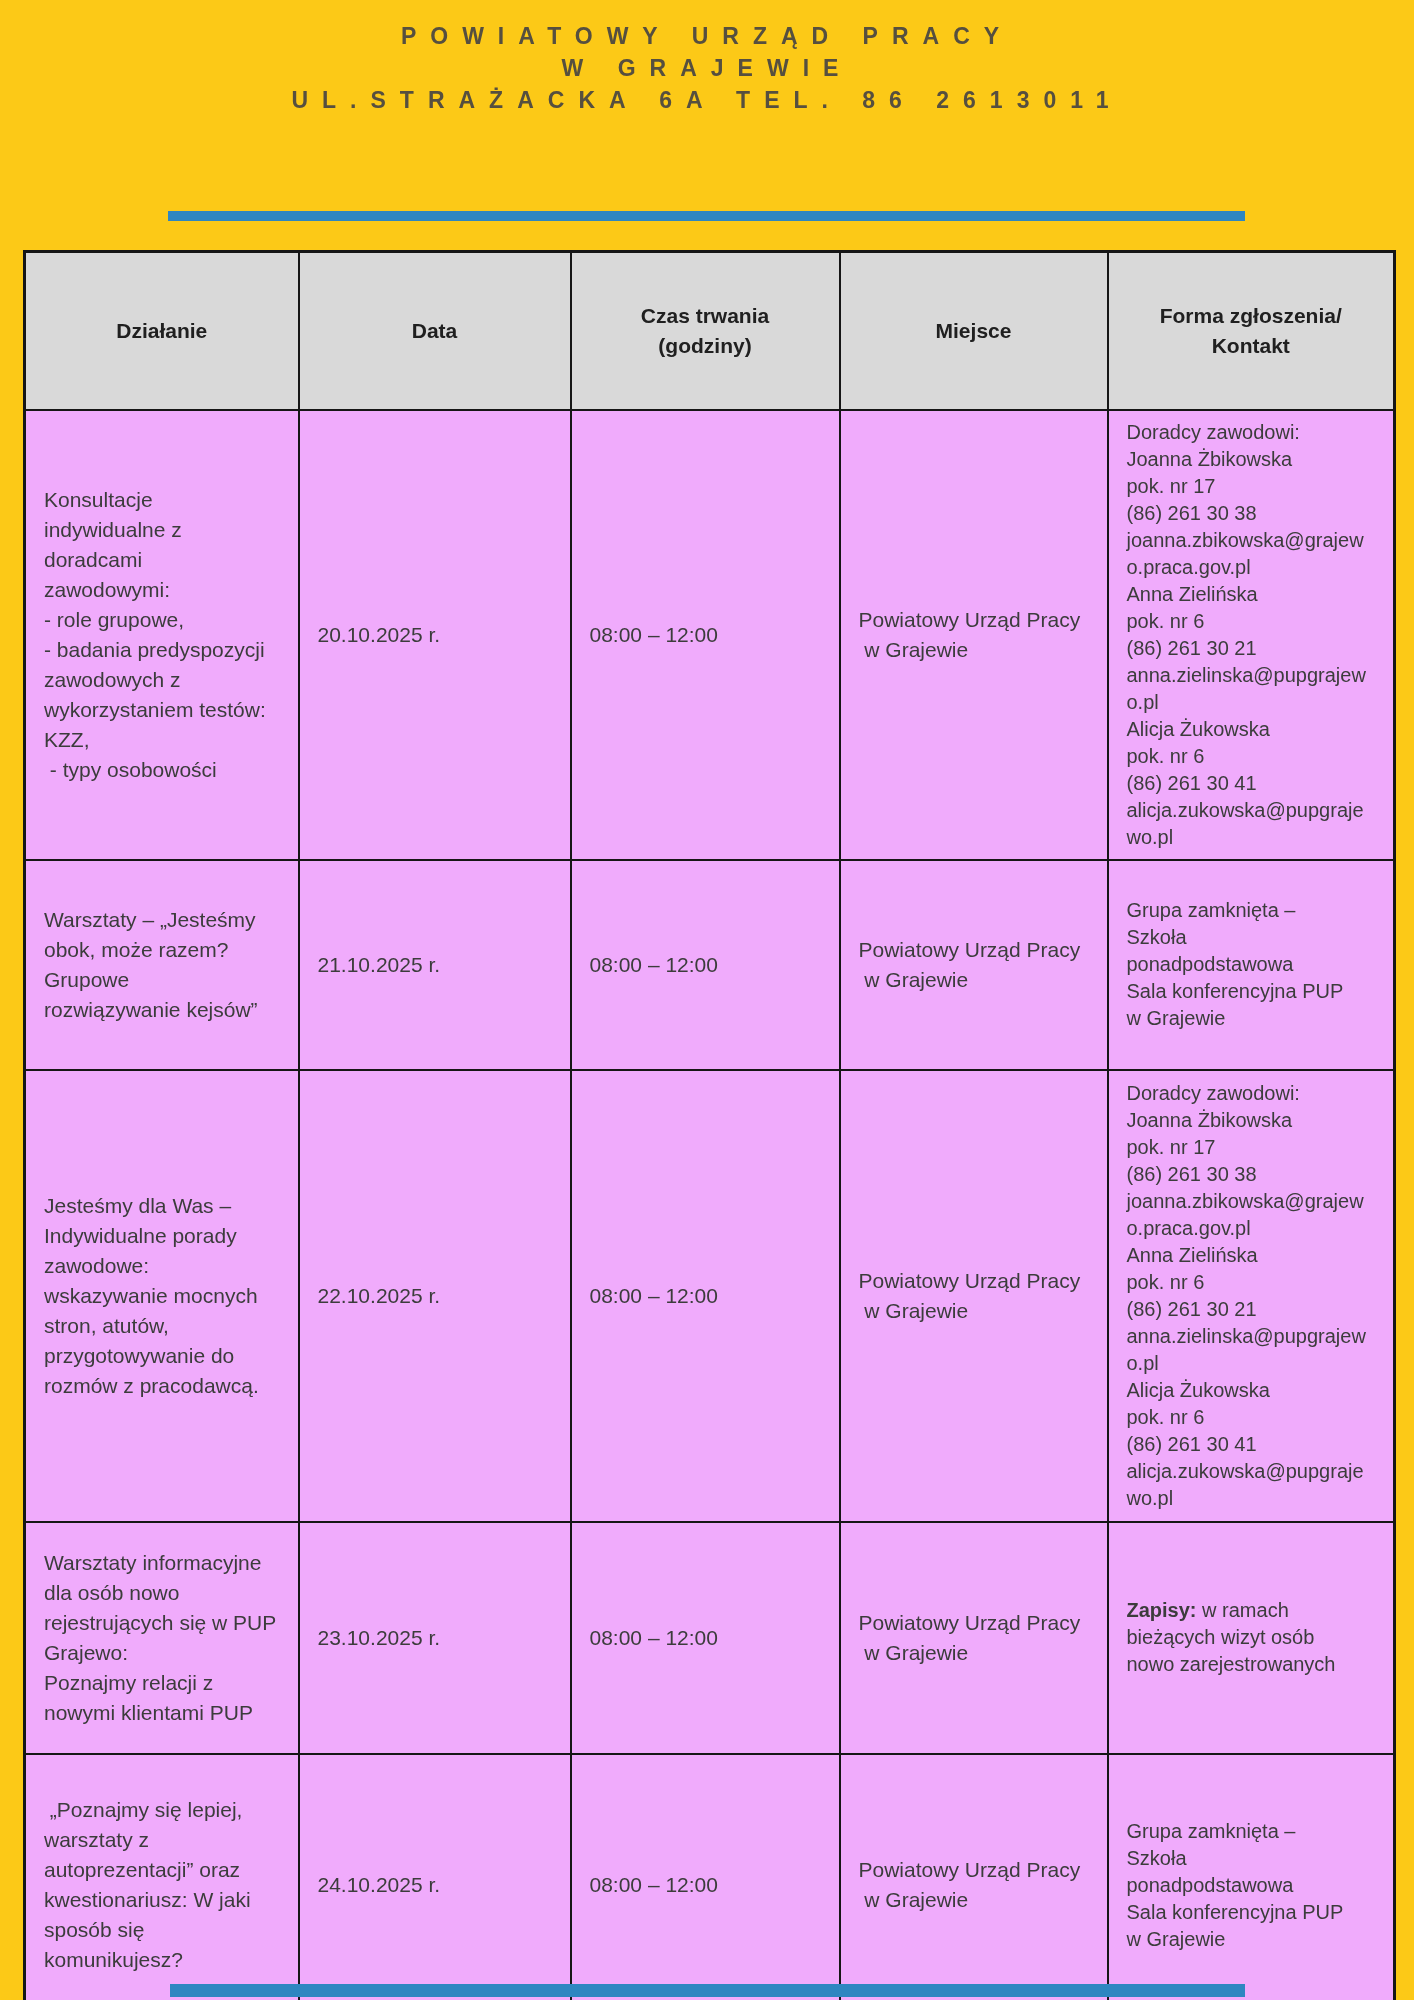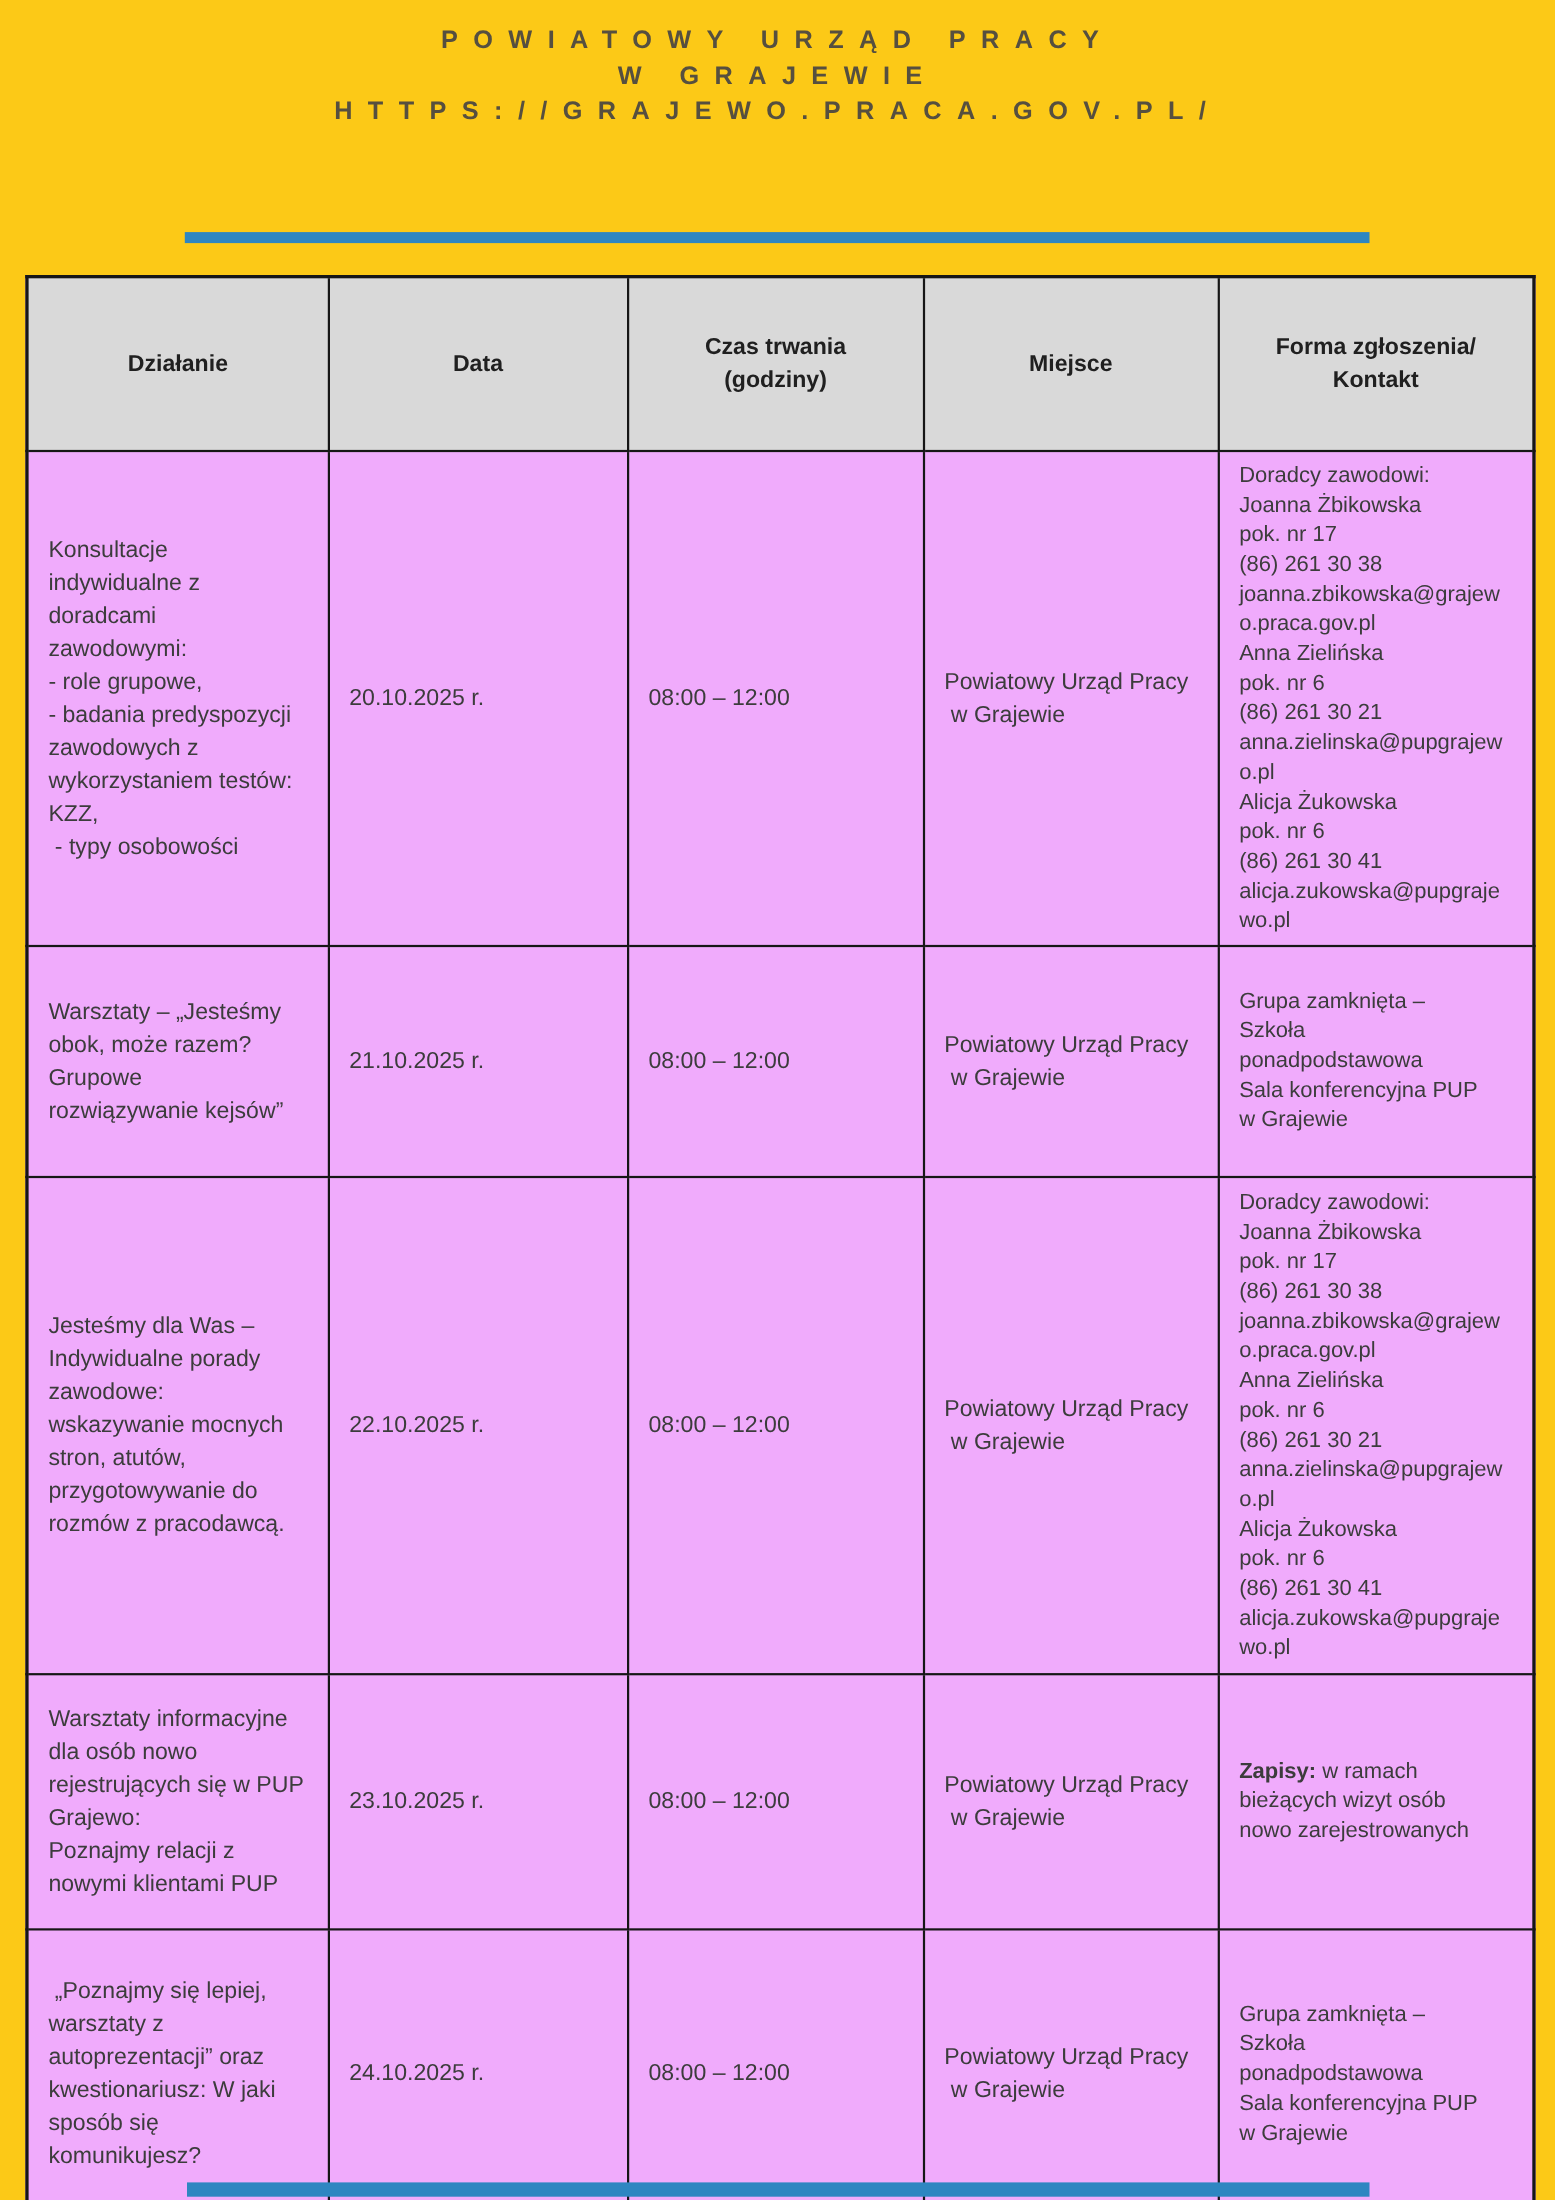--- a/index.html
+++ b/index.html
@@ -72,21 +72,21 @@
   tr.r3{height:452px;}
   tr.r4{height:232px;}
   tr.r5{height:264px;padding-left:12px;}
 </style>
 </head>
 <body>
 
 <header class="masthead">
   <div>POWIATOWY URZĄD PRACY</div>
   <div>W GRAJEWIE</div>
-  <div>HTTPS://GRAJEWO.PRACA.GOV.PL/</div>
+  <div>UL.STRAŻACKA 6A TEL. 86 2613011</div>
 </header>
 
 <div class="accent-bar top"></div>
 
 <table class="schedule">
   <colgroup>
     <col class="c1">
       <col class="c2">
       <col class="c3">
       <col class="c4">

